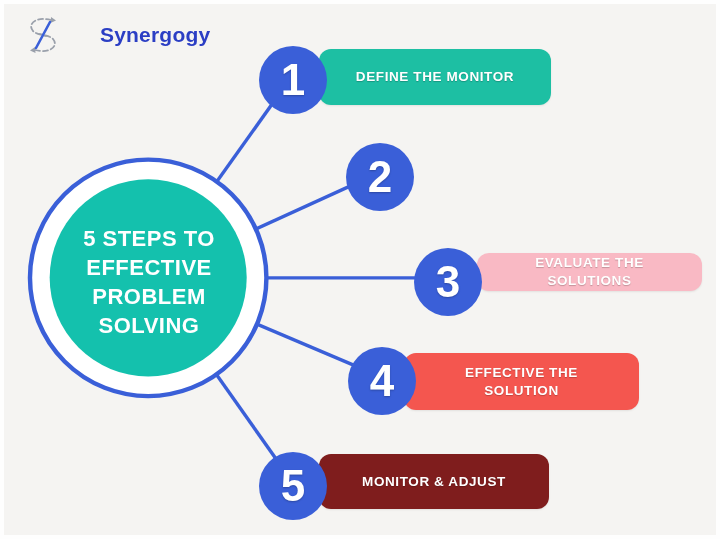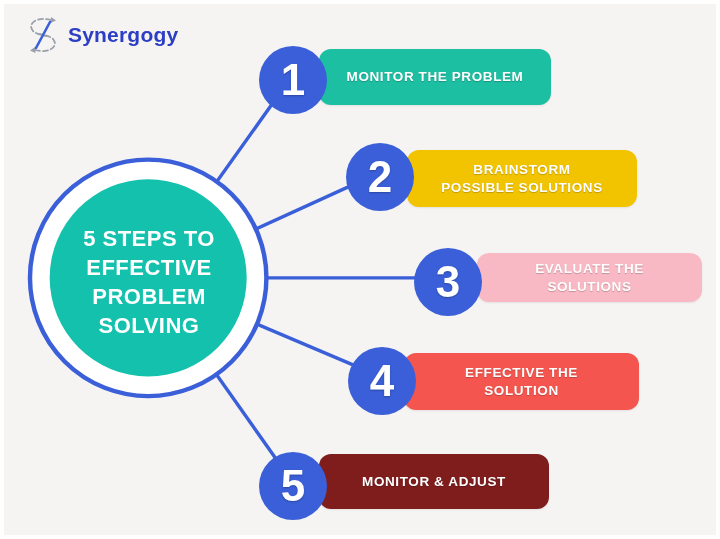--- a/index.html
+++ b/index.html
@@ -3,38 +3,38 @@
 <meta charset="utf-8">
 <style>
   html,body{margin:0;padding:0;background:#ffffff;font-family:"Liberation Sans",sans-serif;}
   .canvas{
     position:relative;width:720px;height:539px;box-sizing:border-box;
     background:#F5F4F2;border:4px solid #FEFEFE;overflow:hidden;
   }
   .diagram-svg{position:absolute;left:0;top:0;width:100%;height:100%;}
   
   .logo{position:absolute;left:20px;top:10px;display:flex;align-items:center;gap:6px;}
-  .logo-text{font-size:21px;font-weight:700;letter-spacing:0.2px;}
+  .logo-text{font-size:21px;font-weight:700;letter-spacing:0.2px;margin-left:32px;}
   
   .hub-title{
     position:absolute;left:45px;top:176px;width:200px;height:204px;
     display:flex;align-items:center;justify-content:center;text-align:center;
     color:#ffffff;font-size:22px;font-weight:700;line-height:1.32;
     letter-spacing:0.5px;white-space:pre-line;
   }
   
   .bar{
     position:absolute;border-radius:12px;display:flex;align-items:center;justify-content:center;
     color:#ffffff;font-weight:700;font-size:13.5px;letter-spacing:0.6px;line-height:1.3;
     text-align:center;white-space:pre-line;text-shadow:0 1px 1px rgba(0,0,0,0.22);
     box-shadow:0 1px 2px rgba(0,0,0,0.08);
   }
   .bar-1{left:315px;top:45px;width:232px;height:56px;}
   .bar-2{left:403px;top:146px;width:230px;height:57px;}
-  .bar-3{left:473px;top:249px;width:225px;height:49px;}
+  .bar-3{left:473px;top:249px;width:225px;height:38px;}
   .bar-4{left:400px;top:349px;width:235px;height:57px;}
   .bar-5{left:315px;top:450px;width:230px;height:55px;}
   
   .num-circle{
     position:absolute;width:68px;height:68px;border-radius:50%;
     display:flex;align-items:center;justify-content:center;
     color:#ffffff;font-size:44px;font-weight:700;
     text-shadow:0 1px 2px rgba(0,0,0,0.25);
   }
   .num-1{left:255px;top:42px;}
@@ -73,25 +73,23 @@
       <path d="M26 8 L 12 34" stroke="#3A5FD8" stroke-width="2.6" stroke-linecap="round" fill="none"></path>
     </svg>
     <span class="logo-text" style="color:#2B3EC4;">Synergogy</span>
   </div>
 
   <div class="hub-title">5 STEPS TO
 EFFECTIVE
 PROBLEM
 SOLVING</div>
 
-  <div class="bar bar-1" style="background: rgb(29, 191, 163);">MONITOR THE PROBLEM</div>
+  <div class="bar bar-1" style="background: rgb(29, 191, 163);">DEFINE THE MONITOR</div>
   <div class="num-circle num-1" style="background: rgb(58, 95, 216);">1</div>
 
-  <div class="bar bar-2" style="background: rgb(242, 196, 0);">BRAINSTORM
-POSSIBLE SOLUTIONS</div>
   <div class="num-circle num-2" style="background: rgb(58, 95, 216);">2</div>
 
   <div class="bar bar-3" style="background: rgb(249, 185, 196);">EVALUATE THE
 SOLUTIONS</div>
   <div class="num-circle num-3" style="background: rgb(58, 95, 216);">3</div>
 
   <div class="bar bar-4" style="background: rgb(244, 86, 79);">EFFECTIVE THE
 SOLUTION</div>
   <div class="num-circle num-4" style="background: rgb(58, 95, 216);">4</div>
 

